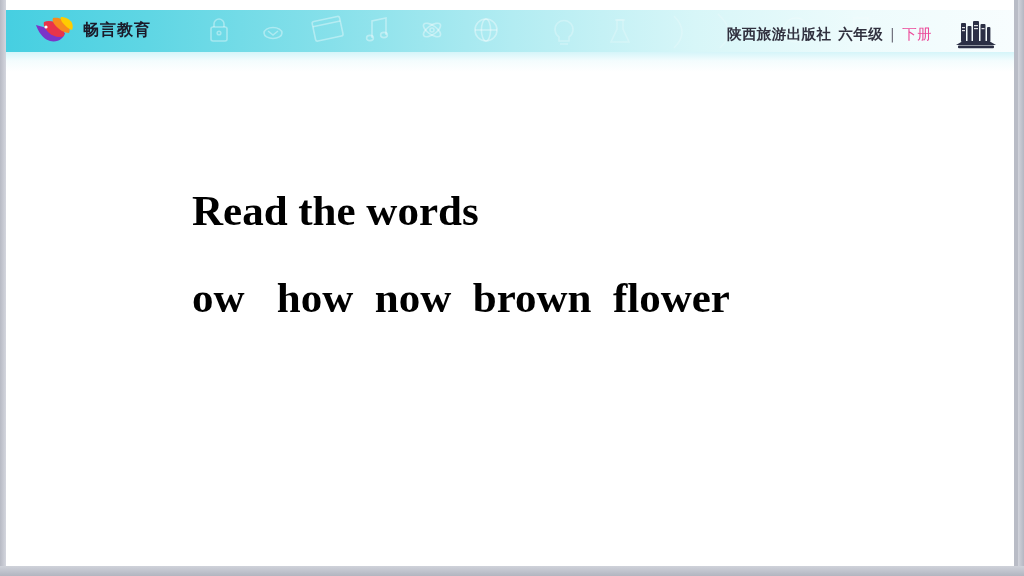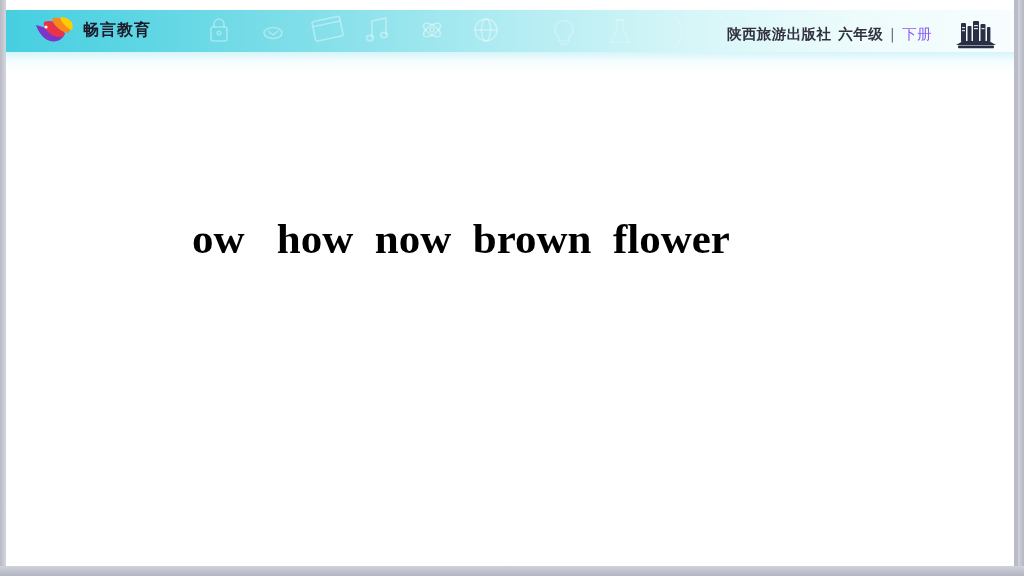--- a/index.html
+++ b/index.html
@@ -132,42 +132,42 @@
     display: flex;
     align-items: center;
     gap: 7px;
     padding-left: 32px;
   }
   #publisher-sep {
     font-weight: 400;
     color: #6b6b78;
     font-size: 14px;
   }
-  #volume-label { font-weight: 400; color: #8b5cf6; }
+  #volume-label { font-weight: 400; color: #ec4899; }
   #books-icon { width: 44px; height: 32px; display: block; }
 
   
   #content {
     position: absolute;
     left: 186px;
     top: 186px;
     width: 760px;
   }
   #title-heading {
     font-family: "Liberation Serif", "DejaVu Serif", serif;
     font-size: 43px;
     font-weight: 700;
     color: #000000;
     line-height: 1.15;
     letter-spacing: 0px;
     margin: 0;
     white-space: nowrap;
   }
   #word-block {
-    margin-top: 25px;
+    margin-top: 35px;
   }
   .word-row {
     font-family: "Liberation Serif", "DejaVu Serif", serif;
     font-size: 43px;
     font-weight: 700;
     color: #000000;
     line-height: 1.32;
     white-space: pre;
     margin: 0;
   }
@@ -274,20 +274,21 @@
           <rect x="8" y="9" width="3" height="1.2"></rect>
           <rect x="8" y="12" width="3" height="1.2"></rect>
           <rect x="20" y="7" width="4" height="1.2"></rect>
           <rect x="20" y="10" width="4" height="1.2"></rect>
           <rect x="27.5" y="10" width="3" height="1.2"></rect>
         </g>
       </svg>
     </div>
 
     <div id="content">
+      <h1 id="title-heading">Read the words</h1>
       <div id="word-block">
         <div class="word-row">ow   how  now  brown  flower</div>
       </div>
     </div>
 
   </div>
 
   <div id="frame-shadow-left"></div>
   <div id="frame-shadow-right"></div>
   <div id="frame-shadow-bottom"></div>

